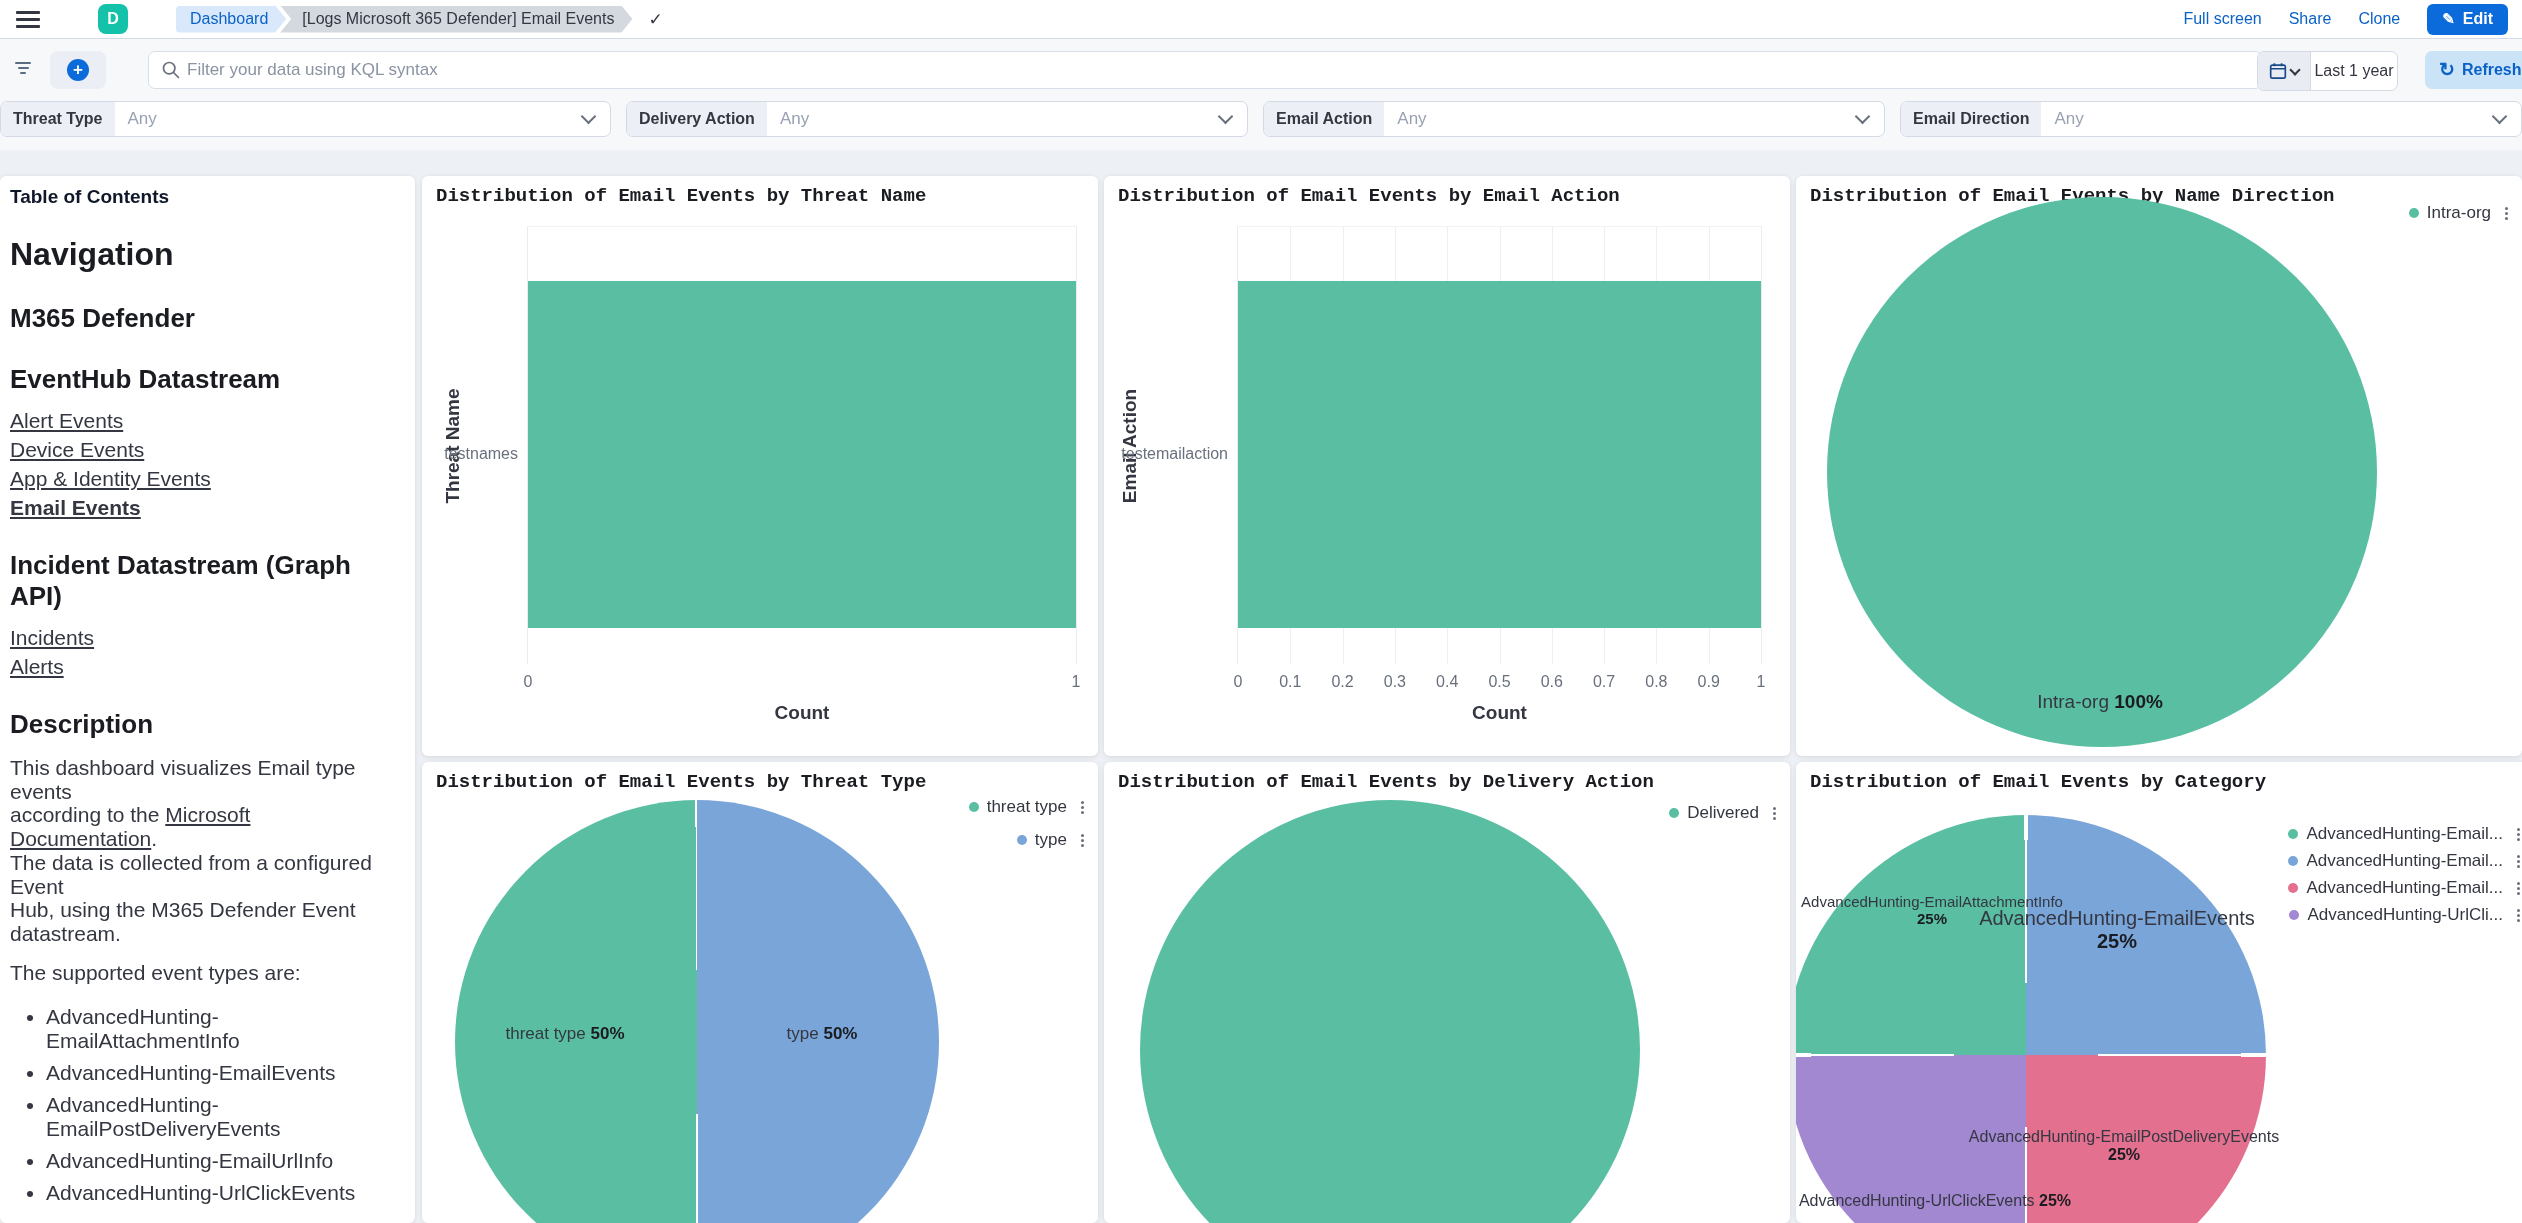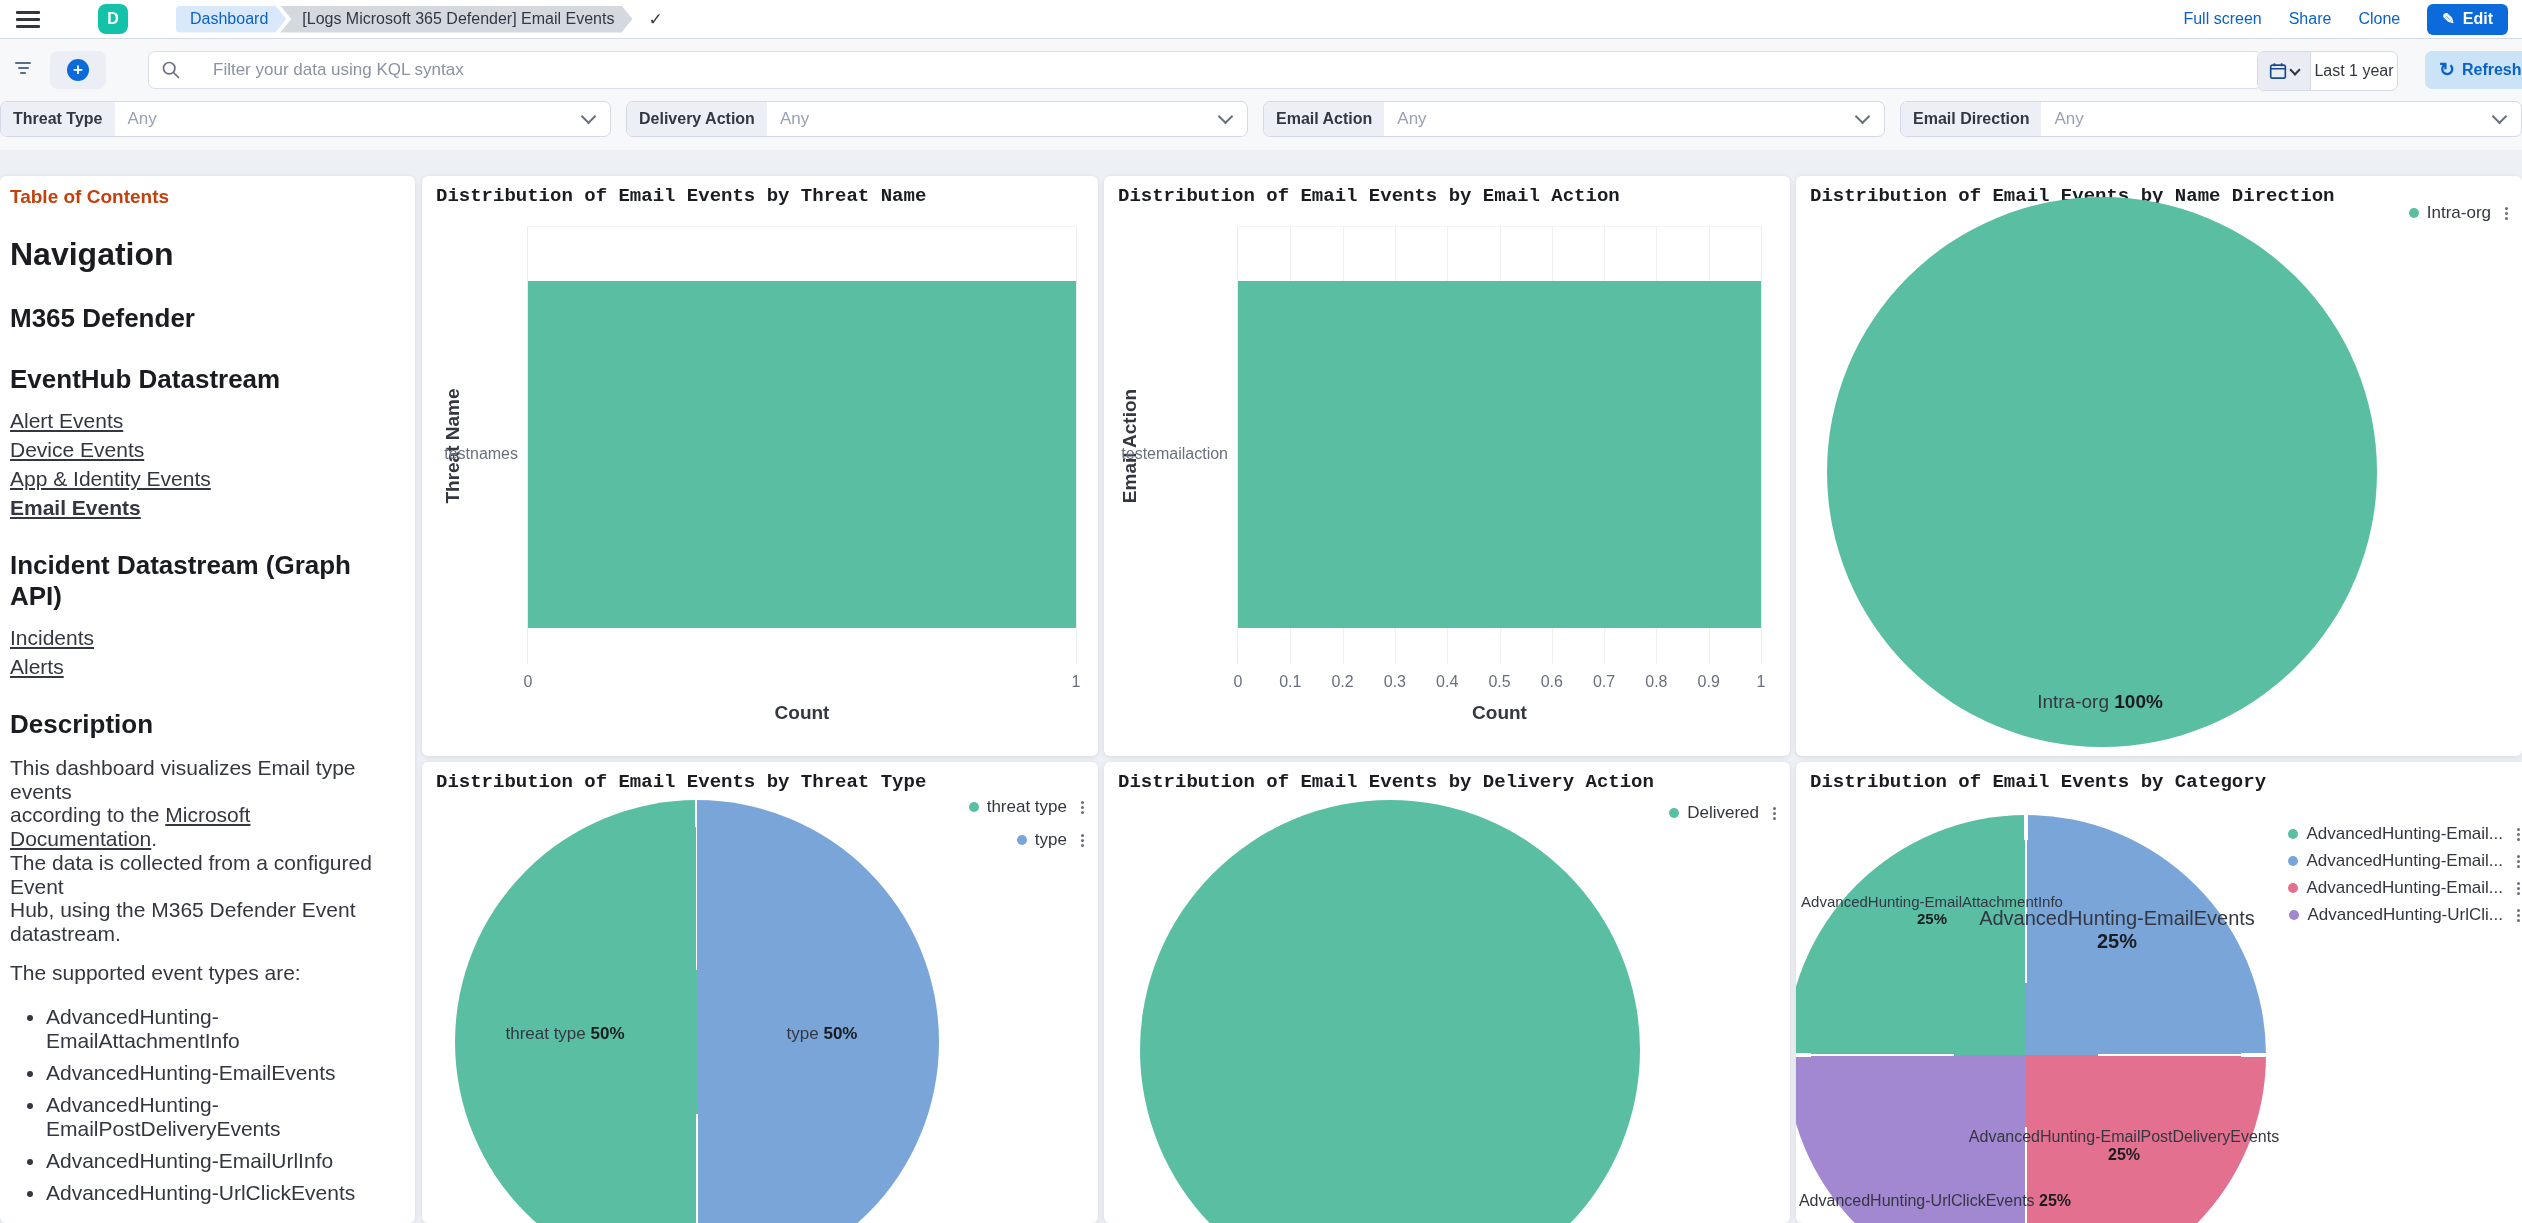--- a/index.html
+++ b/index.html
@@ -20,21 +20,21 @@
   .editbtn{margin-right:14px;height:31px;padding:0 15px;border:none;border-radius:6px;background:#0B6BDB;color:#fff;font-size:16px;font-weight:600;display:flex;align-items:center;gap:8px;cursor:pointer;font-family:inherit;}
   .pencil{font-size:15px;}
 
   
   .controls-bg{position:absolute;left:0;top:38px;width:2522px;height:112px;background:#F6F8FA;}
   .filter-ic{position:absolute;left:12px;top:62px;width:22px;display:flex;flex-direction:column;gap:3px;align-items:center;cursor:pointer;}
   .filter-ic i{display:block;height:2px;background:#5A6D86;border-radius:1px;}
   .plusbox{position:absolute;left:50px;top:51px;width:56px;height:38px;background:#EBEEF4;border-radius:8px;display:flex;align-items:center;justify-content:center;cursor:pointer;}
   .pluscirc{width:22px;height:22px;border-radius:50%;background:#0B6BDB;color:#fff;font-size:17px;font-weight:700;display:flex;align-items:center;justify-content:center;line-height:0;}
   .kqlwrap{position:absolute;left:148px;top:51px;width:2114px;height:38px;}
-  .kql{width:100%;height:100%;box-sizing:border-box;border:1px solid #D8DFE9;border-radius:7px;padding:0 12px 0 64px;font-size:17px;color:#343741;background:#fff;font-family:inherit;outline:none;}
+  .kql{width:100%;height:100%;box-sizing:border-box;border:1px solid #D8DFE9;border-radius:7px;padding:0 12px 0 38px;font-size:17px;color:#343741;background:#fff;font-family:inherit;outline:none;}
   .kql::placeholder{color:#8A93A2;}
   .searchsvg{position:absolute;left:13px;top:9px;}
   .dategroup{position:absolute;left:2257px;top:51px;width:139px;height:38px;border:1px solid #D3DAE6;border-radius:7px;background:#fff;display:flex;overflow:hidden;cursor:pointer;}
   .dateseg1{width:52px;background:#E9EDF3;display:flex;align-items:center;justify-content:center;gap:4px;border-right:1px solid #D3DAE6;}
   .dateseg2{flex:1;display:flex;align-items:center;justify-content:center;font-size:16px;color:#343741;white-space:nowrap;}
   .mini-caret{width:6px;height:6px;border-right:2px solid #343741;border-bottom:2px solid #343741;transform:rotate(45deg);margin-top:-3px;}
   .refreshbtn{position:absolute;left:2425px;top:51px;height:38px;padding:0 14px;border:none;border-radius:7px;background:#CBE3F7;color:#0A62C8;font-size:16px;font-weight:600;display:flex;align-items:center;gap:7px;cursor:pointer;font-family:inherit;}
   .refresh-g{font-size:19px;line-height:0;}
 
   
@@ -43,21 +43,21 @@
   .combo-label{background:#ECEFF5;height:100%;display:flex;align-items:center;padding:0 12px;font-size:16px;font-weight:700;color:#343741;white-space:nowrap;}
   .combo-value{padding-left:13px;font-size:17px;color:#98A2B3;flex:1;}
   .caret{width:9px;height:9px;border-right:2px solid #69707D;border-bottom:2px solid #69707D;transform:rotate(45deg);margin:-5px 16px 0 0;flex:0 0 auto;}
 
   
   .panel{position:absolute;background:#fff;border-radius:6px;box-shadow:0 1px 5px rgba(0,0,0,.1);overflow:hidden;}
   .ptitle{position:absolute;top:9px;left:14px;font-size:19px;font-weight:700;color:#1A1C21;font-family:Liberation Mono, monospace;}
 
   
   .side{padding:10px 14px 0 10px;}
-  .toc-title{font-size:19px;font-weight:700;color:#c2410c;}
+  .toc-title{font-size:19px;font-weight:700;color:#0f172a;}
   .side h1{font-size:32px;font-weight:700;color:#1A1C21;margin:28px 0 0 0;}
   .side h2{font-size:26px;font-weight:700;color:#1A1C21;margin:30px 0 0 0;}
   .side .links{margin-top:14px;}
   .side a{display:block;font-size:21px;color:#343741;text-decoration:underline;line-height:24px;margin-bottom:5px;cursor:pointer;}
   .side a.active{font-weight:700;}
   .desc{font-size:21px;line-height:23.5px;margin-top:16px;color:#343741;}
   .desc .inlink{display:inline;margin:0;}
   .side ul{margin:20px 0 0 0;padding-left:36px;}
   .side li{font-size:21px;margin-bottom:8px;color:#343741;}
 

